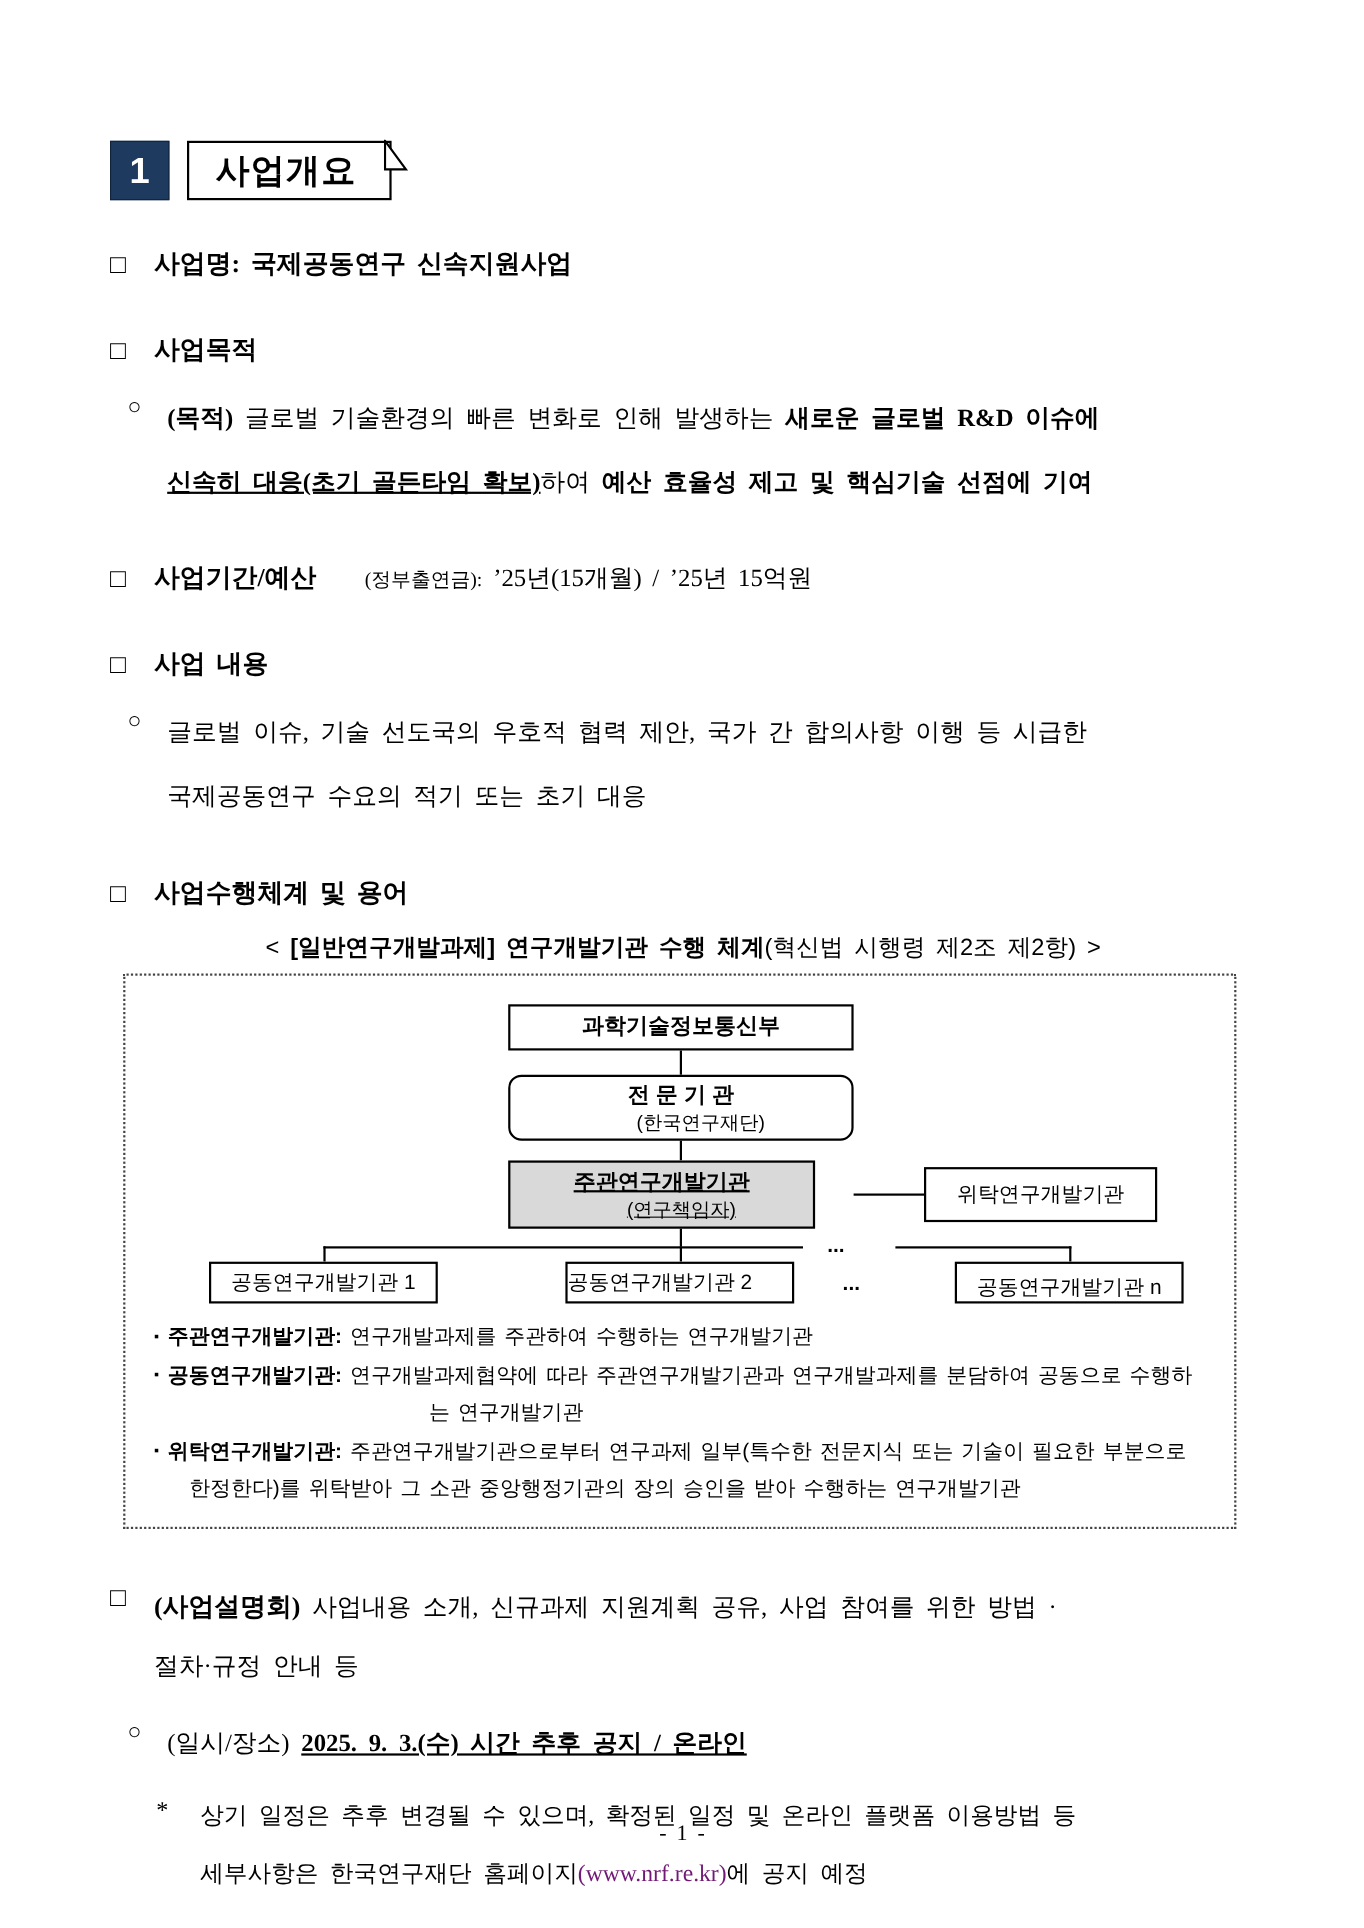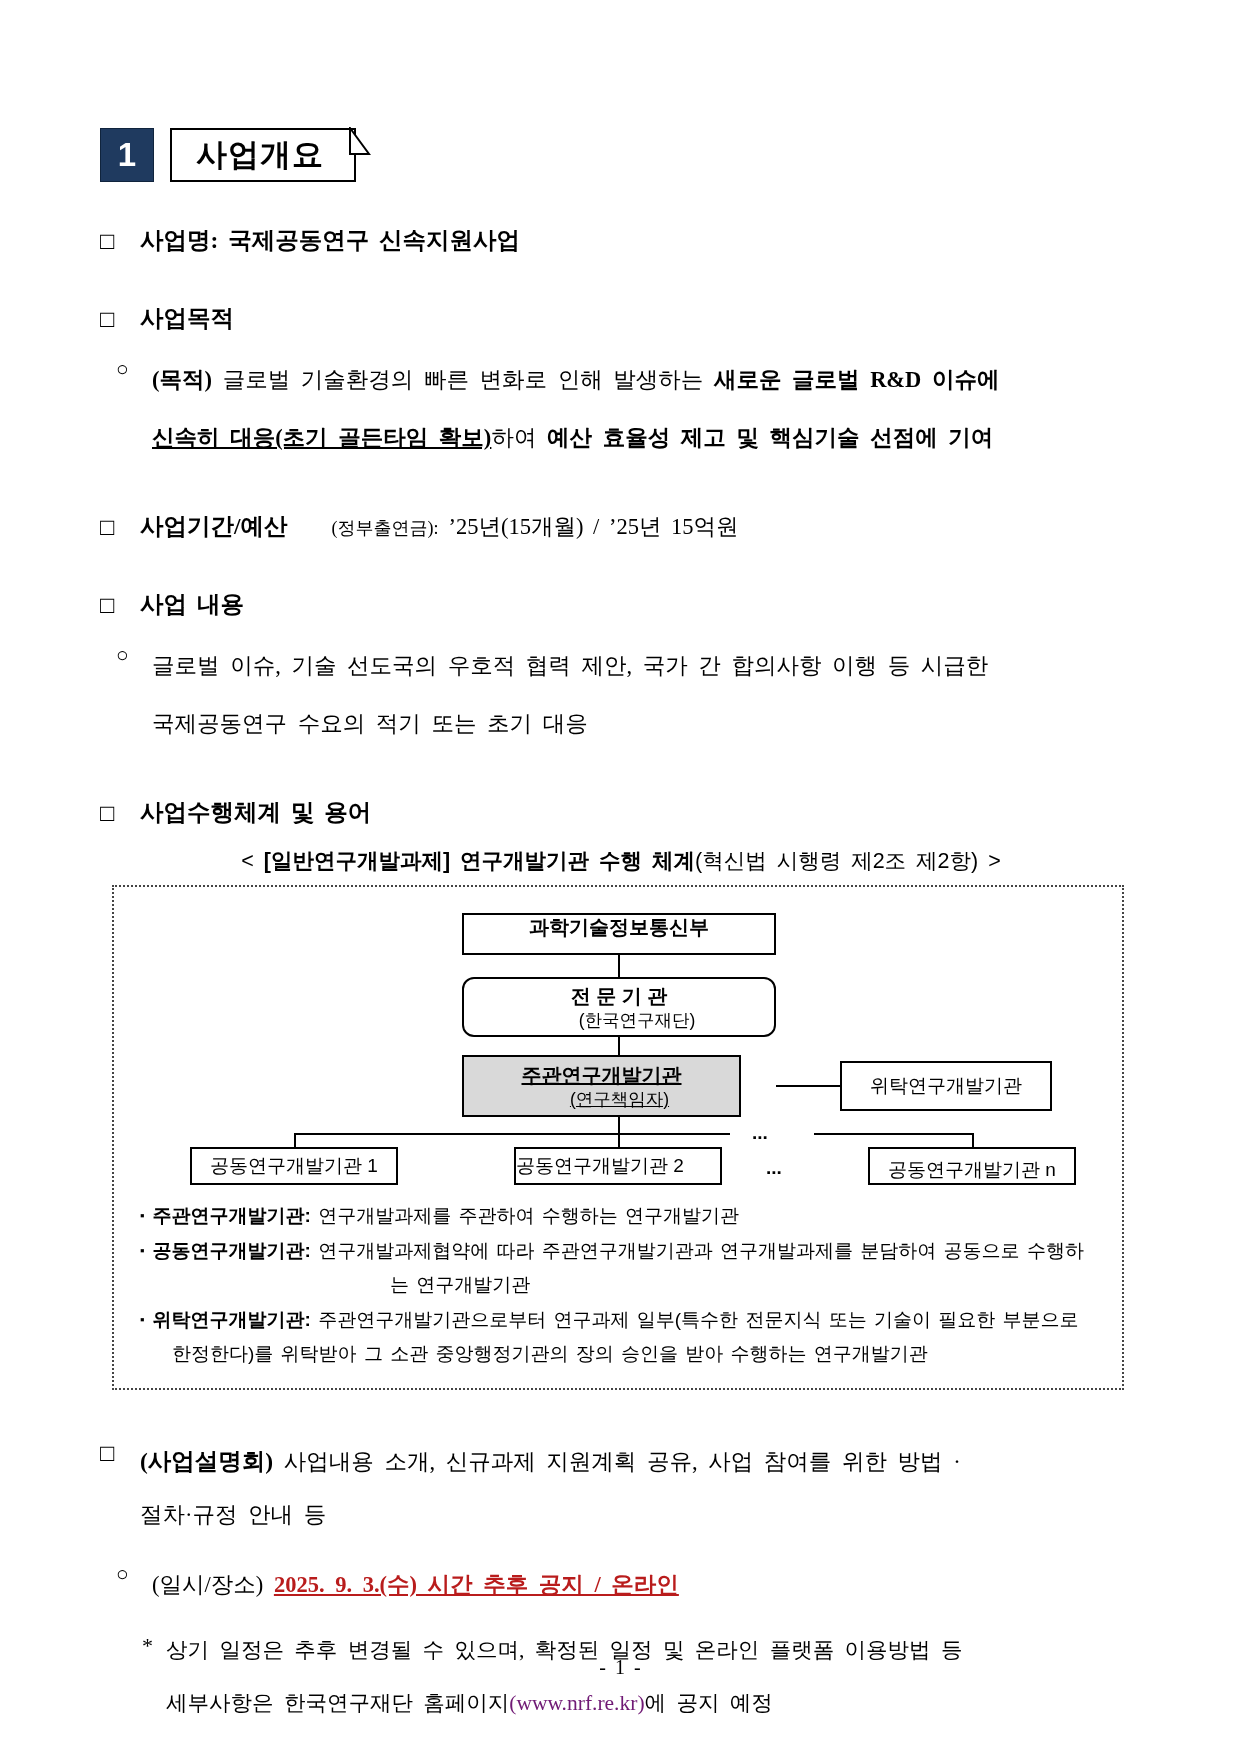--- a/index.html
+++ b/index.html
@@ -38,24 +38,24 @@
   .mk.ci{width:36px;font-size:21px;padding-top:2px;}
   .mk.st{width:24px;font-size:22px;padding-top:4px;}
   .h1row{margin-top:40px;}
   .h1row .txt{font-weight:bold;font-size:23.5px;line-height:1.6;word-spacing:4px;}
   .h1row .small{font-weight:normal;font-size:18px;padding-left:44px;}
   .h1row .normal{font-weight:normal;font-size:22.5px;}
   .subrow{margin-top:12px;margin-left:16px;}
   .body2{font-size:22.5px;line-height:2.6;word-spacing:5px;}
   .b{font-weight:bold;}
   .u{text-decoration:underline;}
-  .red{color:#b91c1c;}
+  .red{color:#000000;}
   .purple{color:#701a75;}
   .note{margin-left:42px;margin-top:10px;}
-  .note .body2{font-size:21.5px;line-height:2.45;}
+  .note .body2{font-size:21.5px;line-height:2.45;margin-left:16px;}
 
   
   .caption{
     margin-top:14px;text-align:center;
     font-family:"Liberation Sans",sans-serif;font-size:21.5px;word-spacing:4px;
   }
   .caption .cb{font-weight:bold;}
 
   
   .frame{
@@ -149,21 +149,21 @@
 
     <div class="caption">
       <span>&lt;</span>
       <span class="cb">[일반연구개발과제] 연구개발기관 수행 체계</span><span>(혁신법 시행령 제2조 제2항)</span>
       <span>&gt;</span>
     </div>
 
     <div class="frame">
       <div class="orgchart">
 
-        <div class="obox" style="left:338px;top:22px;width:314px;height:42px;display:flex;justify-content:center;">
+        <div class="obox" style="left:338px;top:22px;width:314px;height:42px;display:flex;align-items:center;justify-content:center;">
           <span class="t1">과학기술정보통신부</span>
         </div>
 
         <div class="vline" style="left:494px;top:64px;height:22px;"></div>
 
         <div class="obox" style="left:338px;top:86px;width:314px;height:60px;padding-top:5px;border-radius:12px;">
           <span class="t1">전 문 기 관</span>
           <span class="t2">(한국연구재단)</span>
         </div>
 

